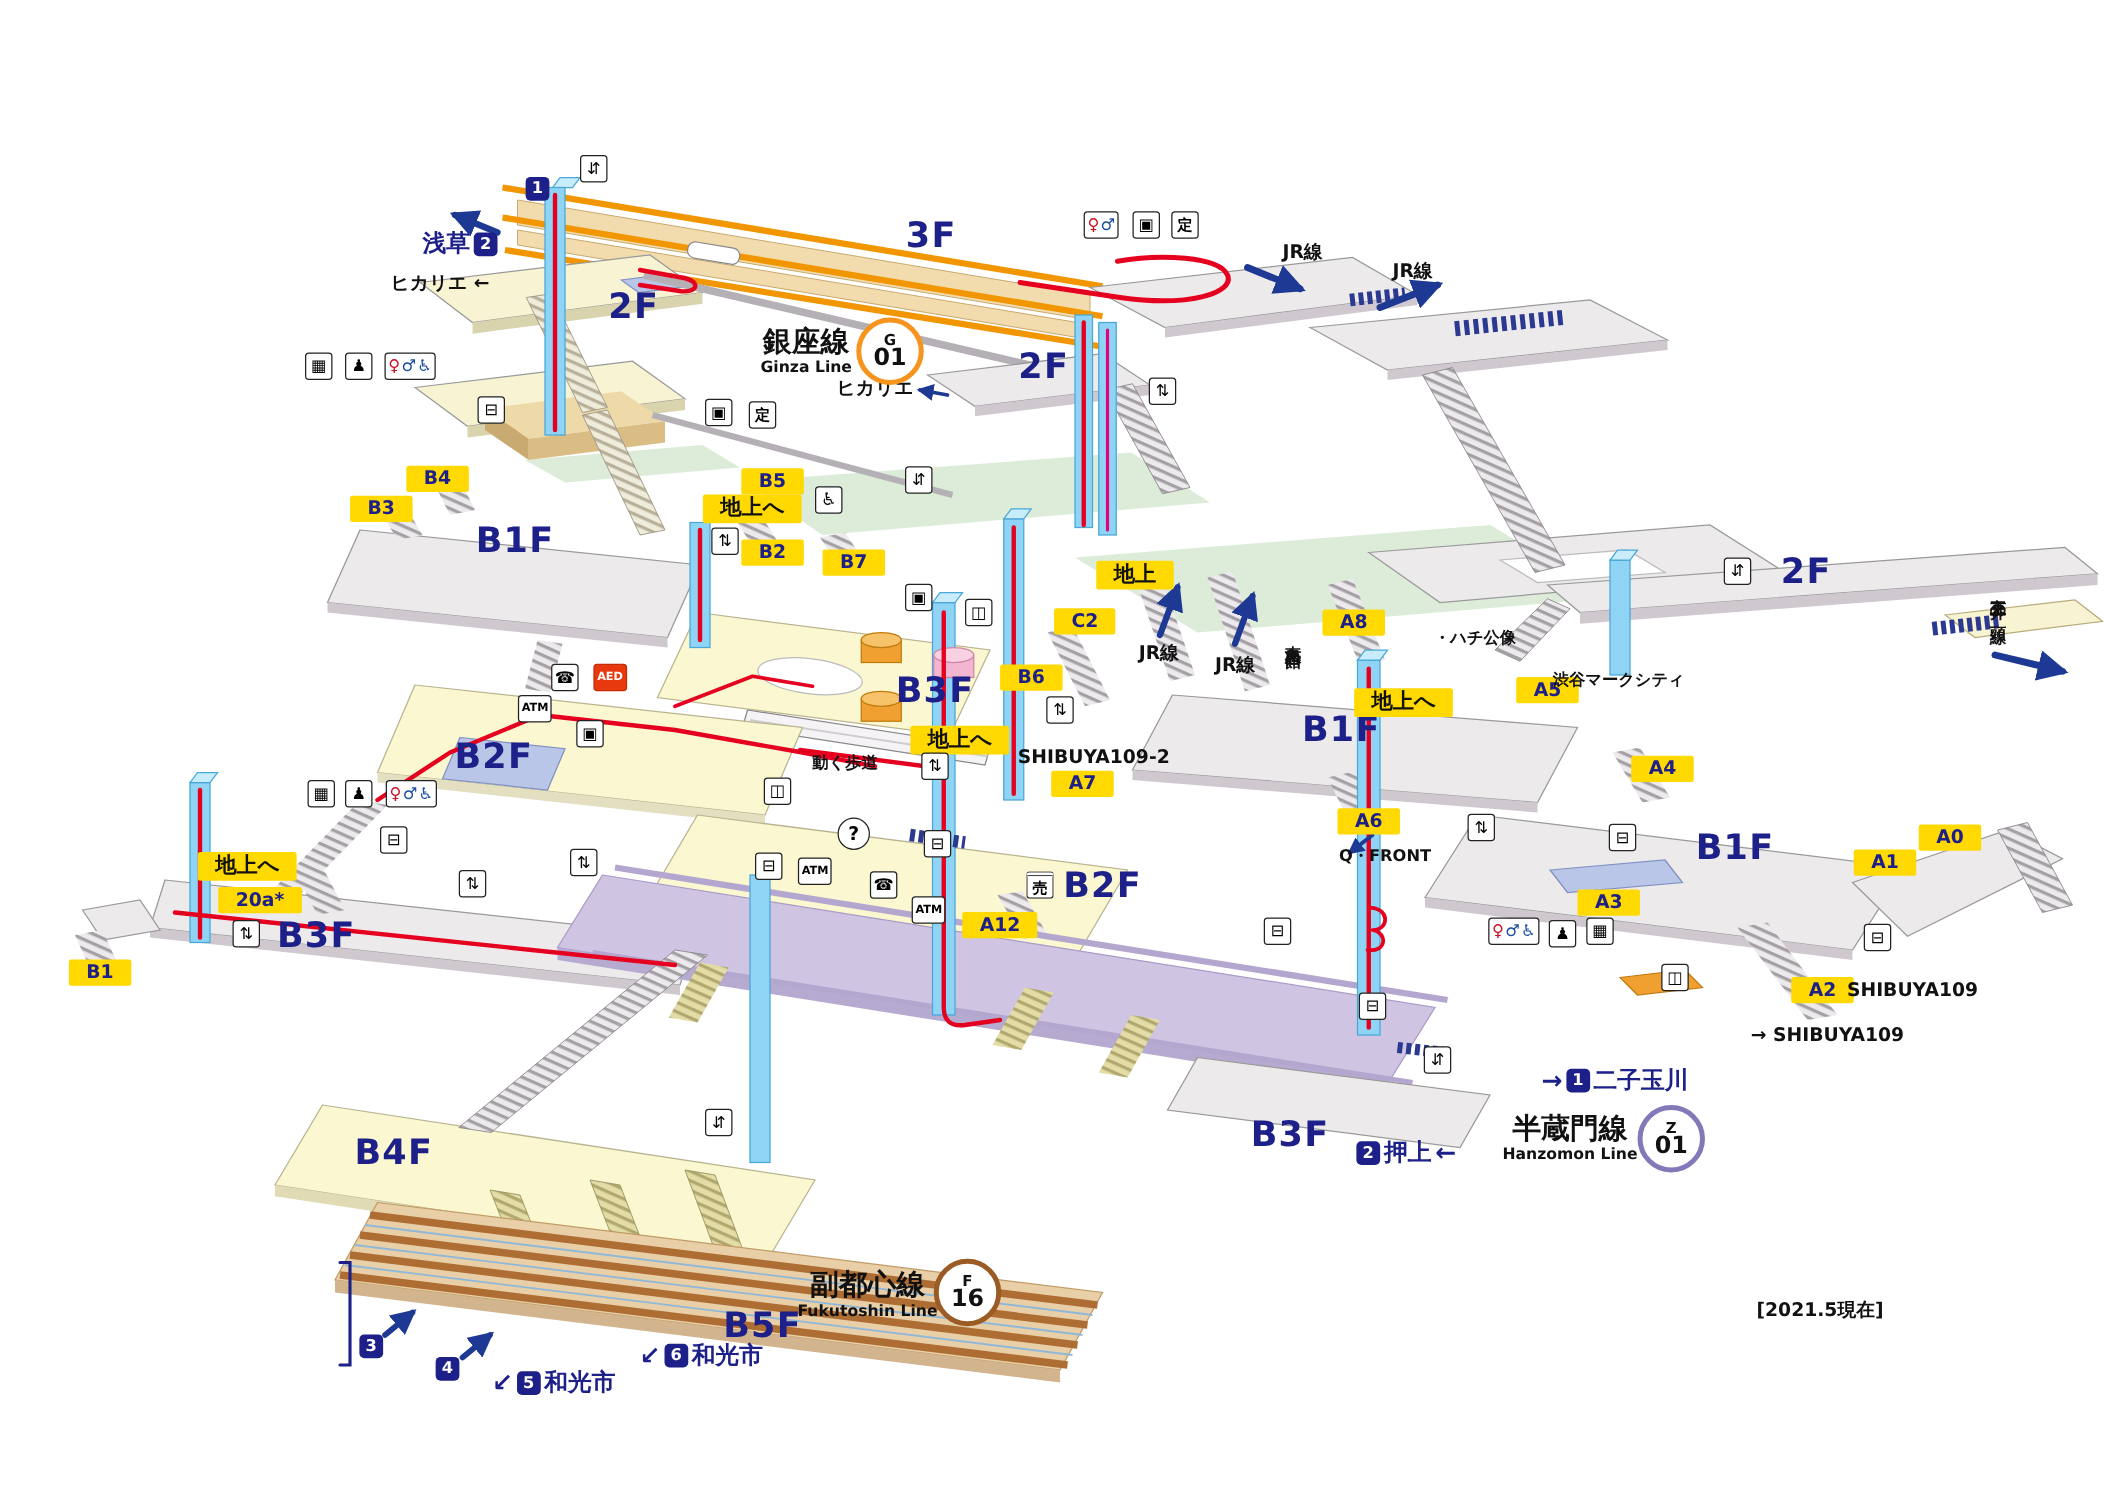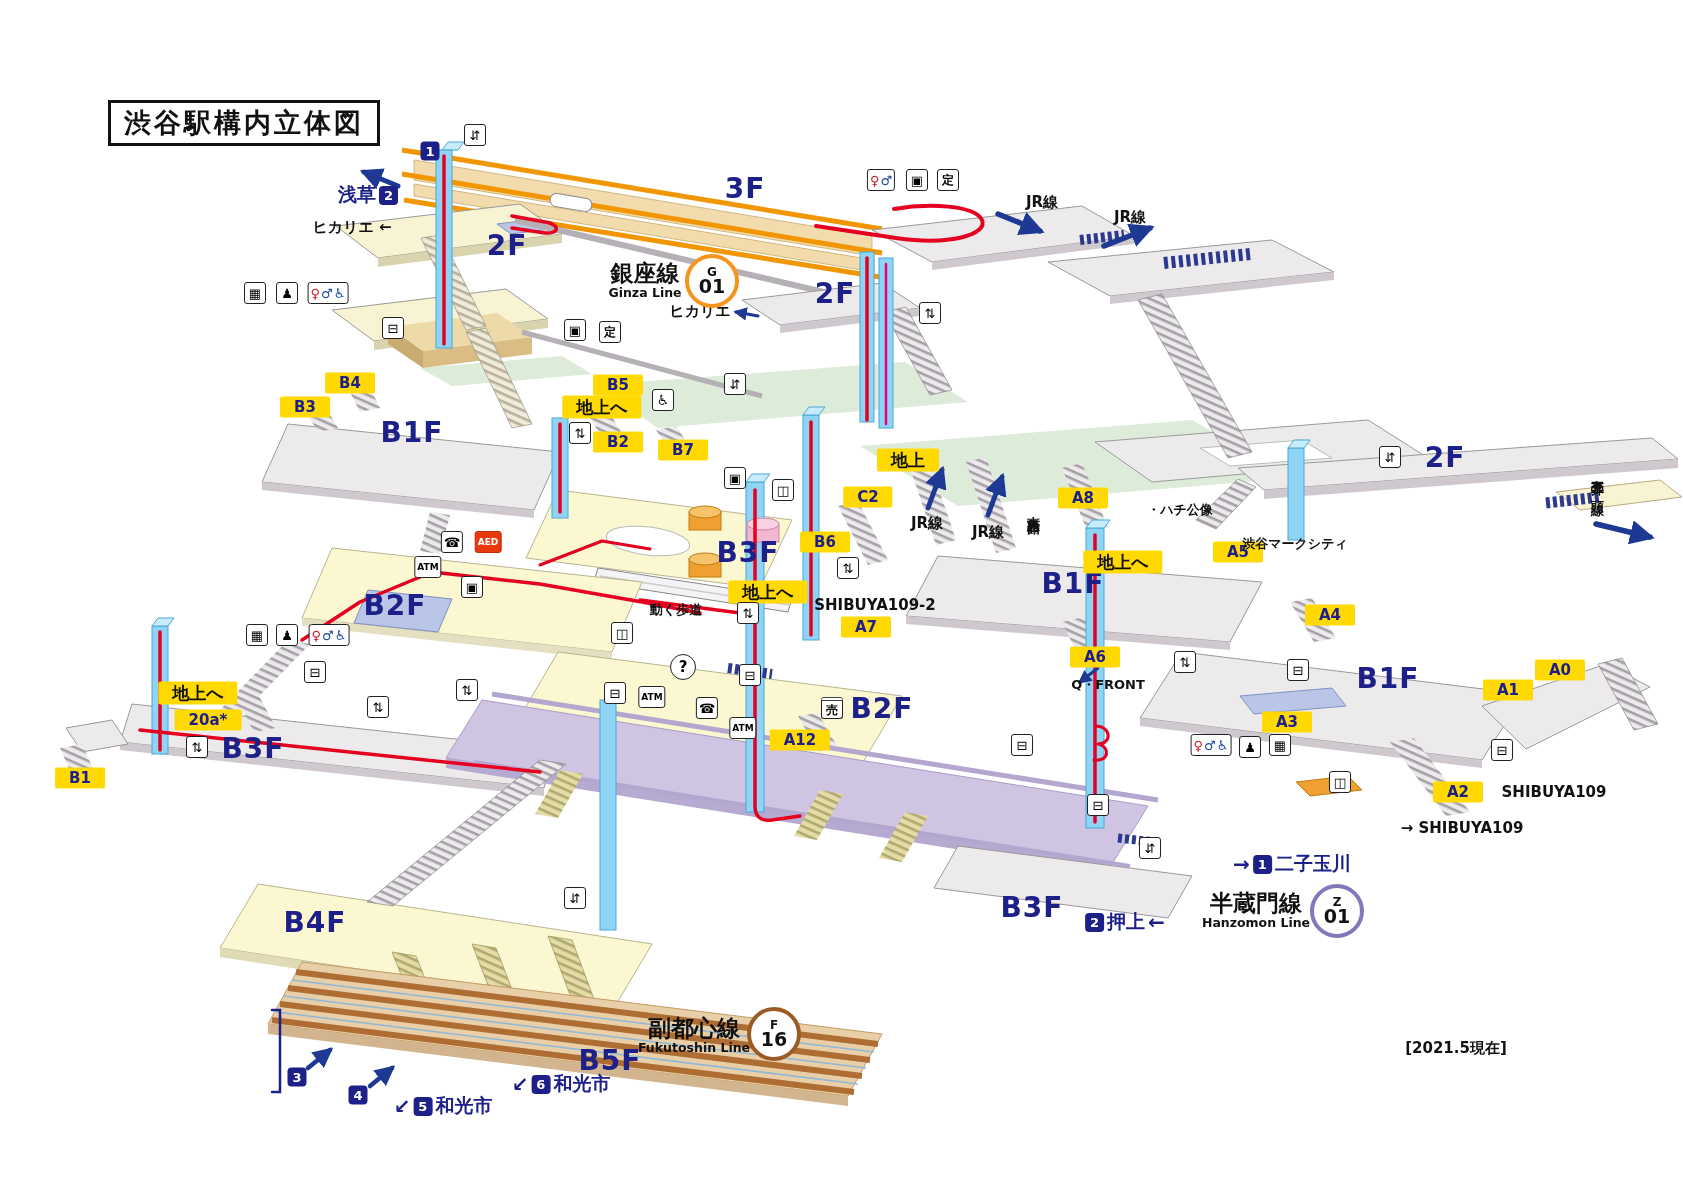--- a/index.html
+++ b/index.html
@@ -276,21 +276,20 @@
       <path d="M988,515 L1002,477" stroke-width="5" marker-end="url(#ah)"></path>
       <path d="M398,186 L364,172" stroke-width="5" marker-end="url(#ah)"></path>
       <path d="M758,316 L736,312" stroke-width="3" marker-end="url(#ah)"></path>
       <path d="M1098,668 L1080,682" stroke-width="3" marker-end="url(#ah)"></path>
       <path d="M308,1068 L330,1050" stroke-width="4.5" marker-end="url(#ah)"></path>
       <path d="M370,1086 L392,1068" stroke-width="4.5" marker-end="url(#ah)"></path>
       <path d="M272,1010 L280,1010 L280,1092 L272,1092" stroke="#1d2088" stroke-width="2.5"></path>
     </g>
   </svg>
 
-  <div class="title">渋谷駅構内立体図</div>
 
   <div id="overlay">
       <div class="lab floor" style="left: 745px; top: 188px;">3F</div>
       <div class="lab floor" style="left: 507px; top: 245px;">2F</div>
       <div class="lab floor" style="left: 835px; top: 293px;">2F</div>
       <div class="lab floor" style="left: 1445px; top: 457px;">2F</div>
       <div class="lab floor" style="left: 412px; top: 432px;">B1F</div>
       <div class="lab floor" style="left: 1073px; top: 583px;">B1F</div>
       <div class="lab floor" style="left: 1388px; top: 678px;">B1F</div>
       <div class="lab floor" style="left: 395px; top: 605px;">B2F</div>
@@ -361,21 +360,21 @@
       <div class="lab place" style="left: 700px; top: 311px; text-align: right;">ヒカリエ</div>
       <div class="lab place" style="left: 1042px; top: 202px;">JR線</div>
       <div class="lab place" style="left: 1130px; top: 217px;">JR線</div>
       <div class="lab place" style="left: 927px; top: 523px;">JR線</div>
       <div class="lab place" style="left: 988px; top: 532px;">JR線</div>
       <div class="lab place v small" style="left: 1033px; top: 510px;">東急西館</div>
       <div class="lab place small" style="left: 1180px; top: 510px;">・ハチ公像</div>
       <div class="lab place small" style="left: 1295px; top: 544px;">渋谷マークシティ</div>
       <div class="lab place v small" style="left: 1597px; top: 482px;">京王井の頭線</div>
       <div class="lab place" style="left: 875px; top: 605px;">SHIBUYA109-2</div>
-      <div class="lab place" style="left: 1530px; top: 792px; margin-left: 24px;">SHIBUYA109</div>
+      <div class="lab place" style="left: 1530px; top: 792px;">SHIBUYA109</div>
       <div class="lab place" style="left: 1462px; top: 828px;">→ SHIBUYA109</div>
       <div class="lab place small" style="left: 1108px; top: 685px;">Q・FRONT</div>
       <div class="lab place small" style="left: 676px; top: 610px;">動く歩道</div>
       <div class="lab icon elevator" style="left: 475px; top: 135px;">
         <span class="g">⇵</span>
       </div>
       <div class="lab icon toilet" style="left: 881px; top: 180px;">
         <span class="g" style="color: rgb(204, 17, 38);">♀</span>
         <span class="g" style="color: rgb(28, 77, 161);">♂</span>
       </div>

